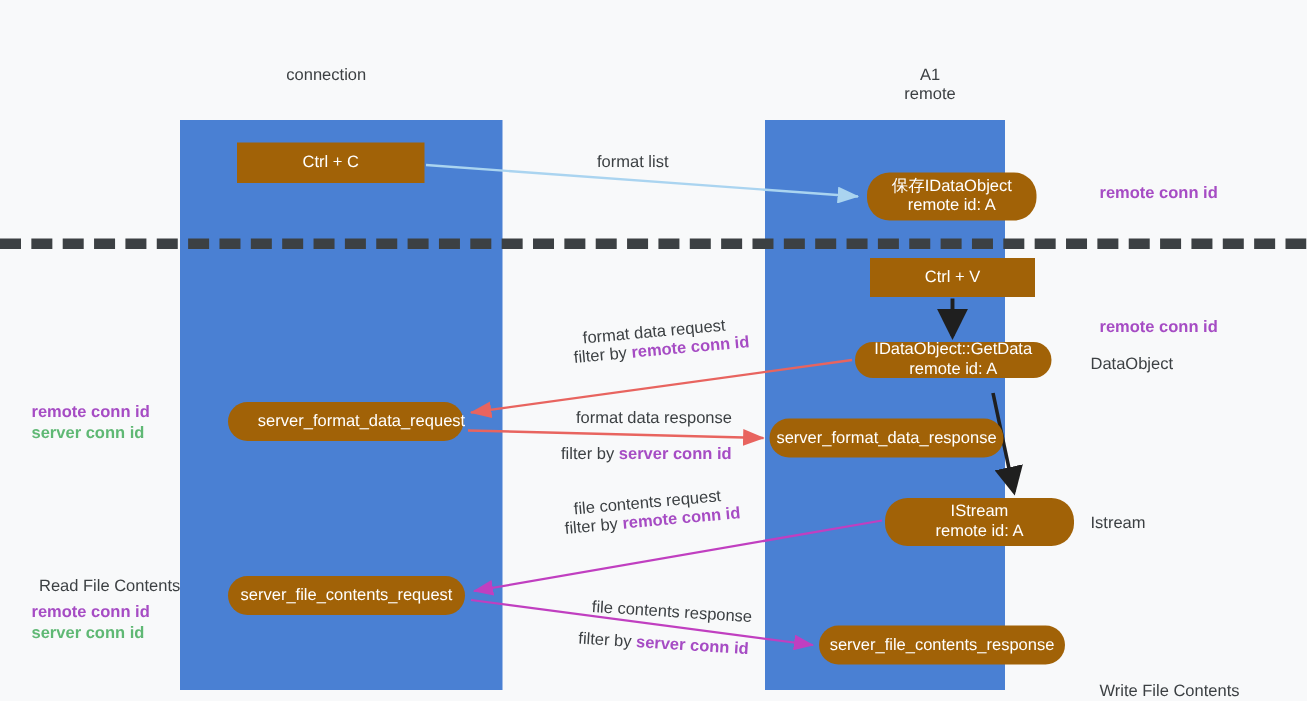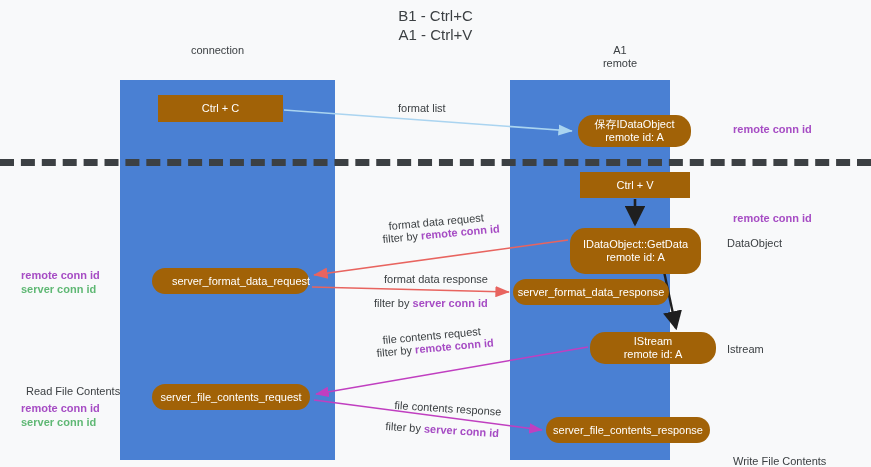--- a/index.html
+++ b/index.html
@@ -42,21 +42,21 @@
     text-align:center;color:#ffffff;font-size:11px;line-height:13px;
     box-sizing:border-box;padding:2px 4px;
     z-index:6;
   }
   .green{background:#a16207;}
   .orange{background:#a16207;border-radius:15px;}
 
   #n-ctrlc{left:158px;top:95px;width:125px;height:27px;}
   #n-save {left:578px;top:115px;width:113px;height:32px;}
   #n-ctrlv{left:580px;top:172px;width:110px;height:26px;}
-  #n-getdata{left:570px;top:228px;width:131px;height:46px;}
+  #n-getdata{left:570px;top:228px;width:131px;height:24px;}
   #n-fmtreq{left:152px;top:268px;width:157px;height:26px;padding-left:25px;}
   #n-fmtresp{left:513px;top:279px;width:156px;height:26px;text-align:center;}
   #n-istream{left:590px;top:332px;width:126px;height:32px;}
   #n-filereq{left:152px;top:384px;width:158px;height:26px;}
   #n-fileresp{left:546px;top:417px;width:164px;height:26px;}
 
   
   .side{position:absolute;font-size:11px;line-height:14px;color:#3c4043;}
   .purple{color:#a64cc4;font-weight:bold;}
   .green-t{color:#5fb874;font-weight:bold;}
@@ -90,24 +90,20 @@
   #l-fcresp  {left:395px;top:398px;transform:rotate(3.6deg);transform-origin:left top;}
   #l-fcrespf {left:386px;top:419px;transform:rotate(3.6deg);transform-origin:left top;}
 
   svg#edges{position:absolute;left:0;top:0;width:871px;height:467px;z-index:5;pointer-events:none;}
 </style>
 </head>
 <body>
 
 <div id="stage">
 
-  <div id="title">
-    <div>B1 - Ctrl+C</div>
-    <div>A1 - Ctrl+V</div>
-  </div>
 
   <div class="lane" id="lane-b1"></div>
   <div class="lane" id="lane-a1"></div>
 
   <div class="lane-head" id="head-b1">
     <div>connection</div>
   </div>
   <div class="lane-head" id="head-a1">
     <div>A1</div>
     <div>remote</div>

